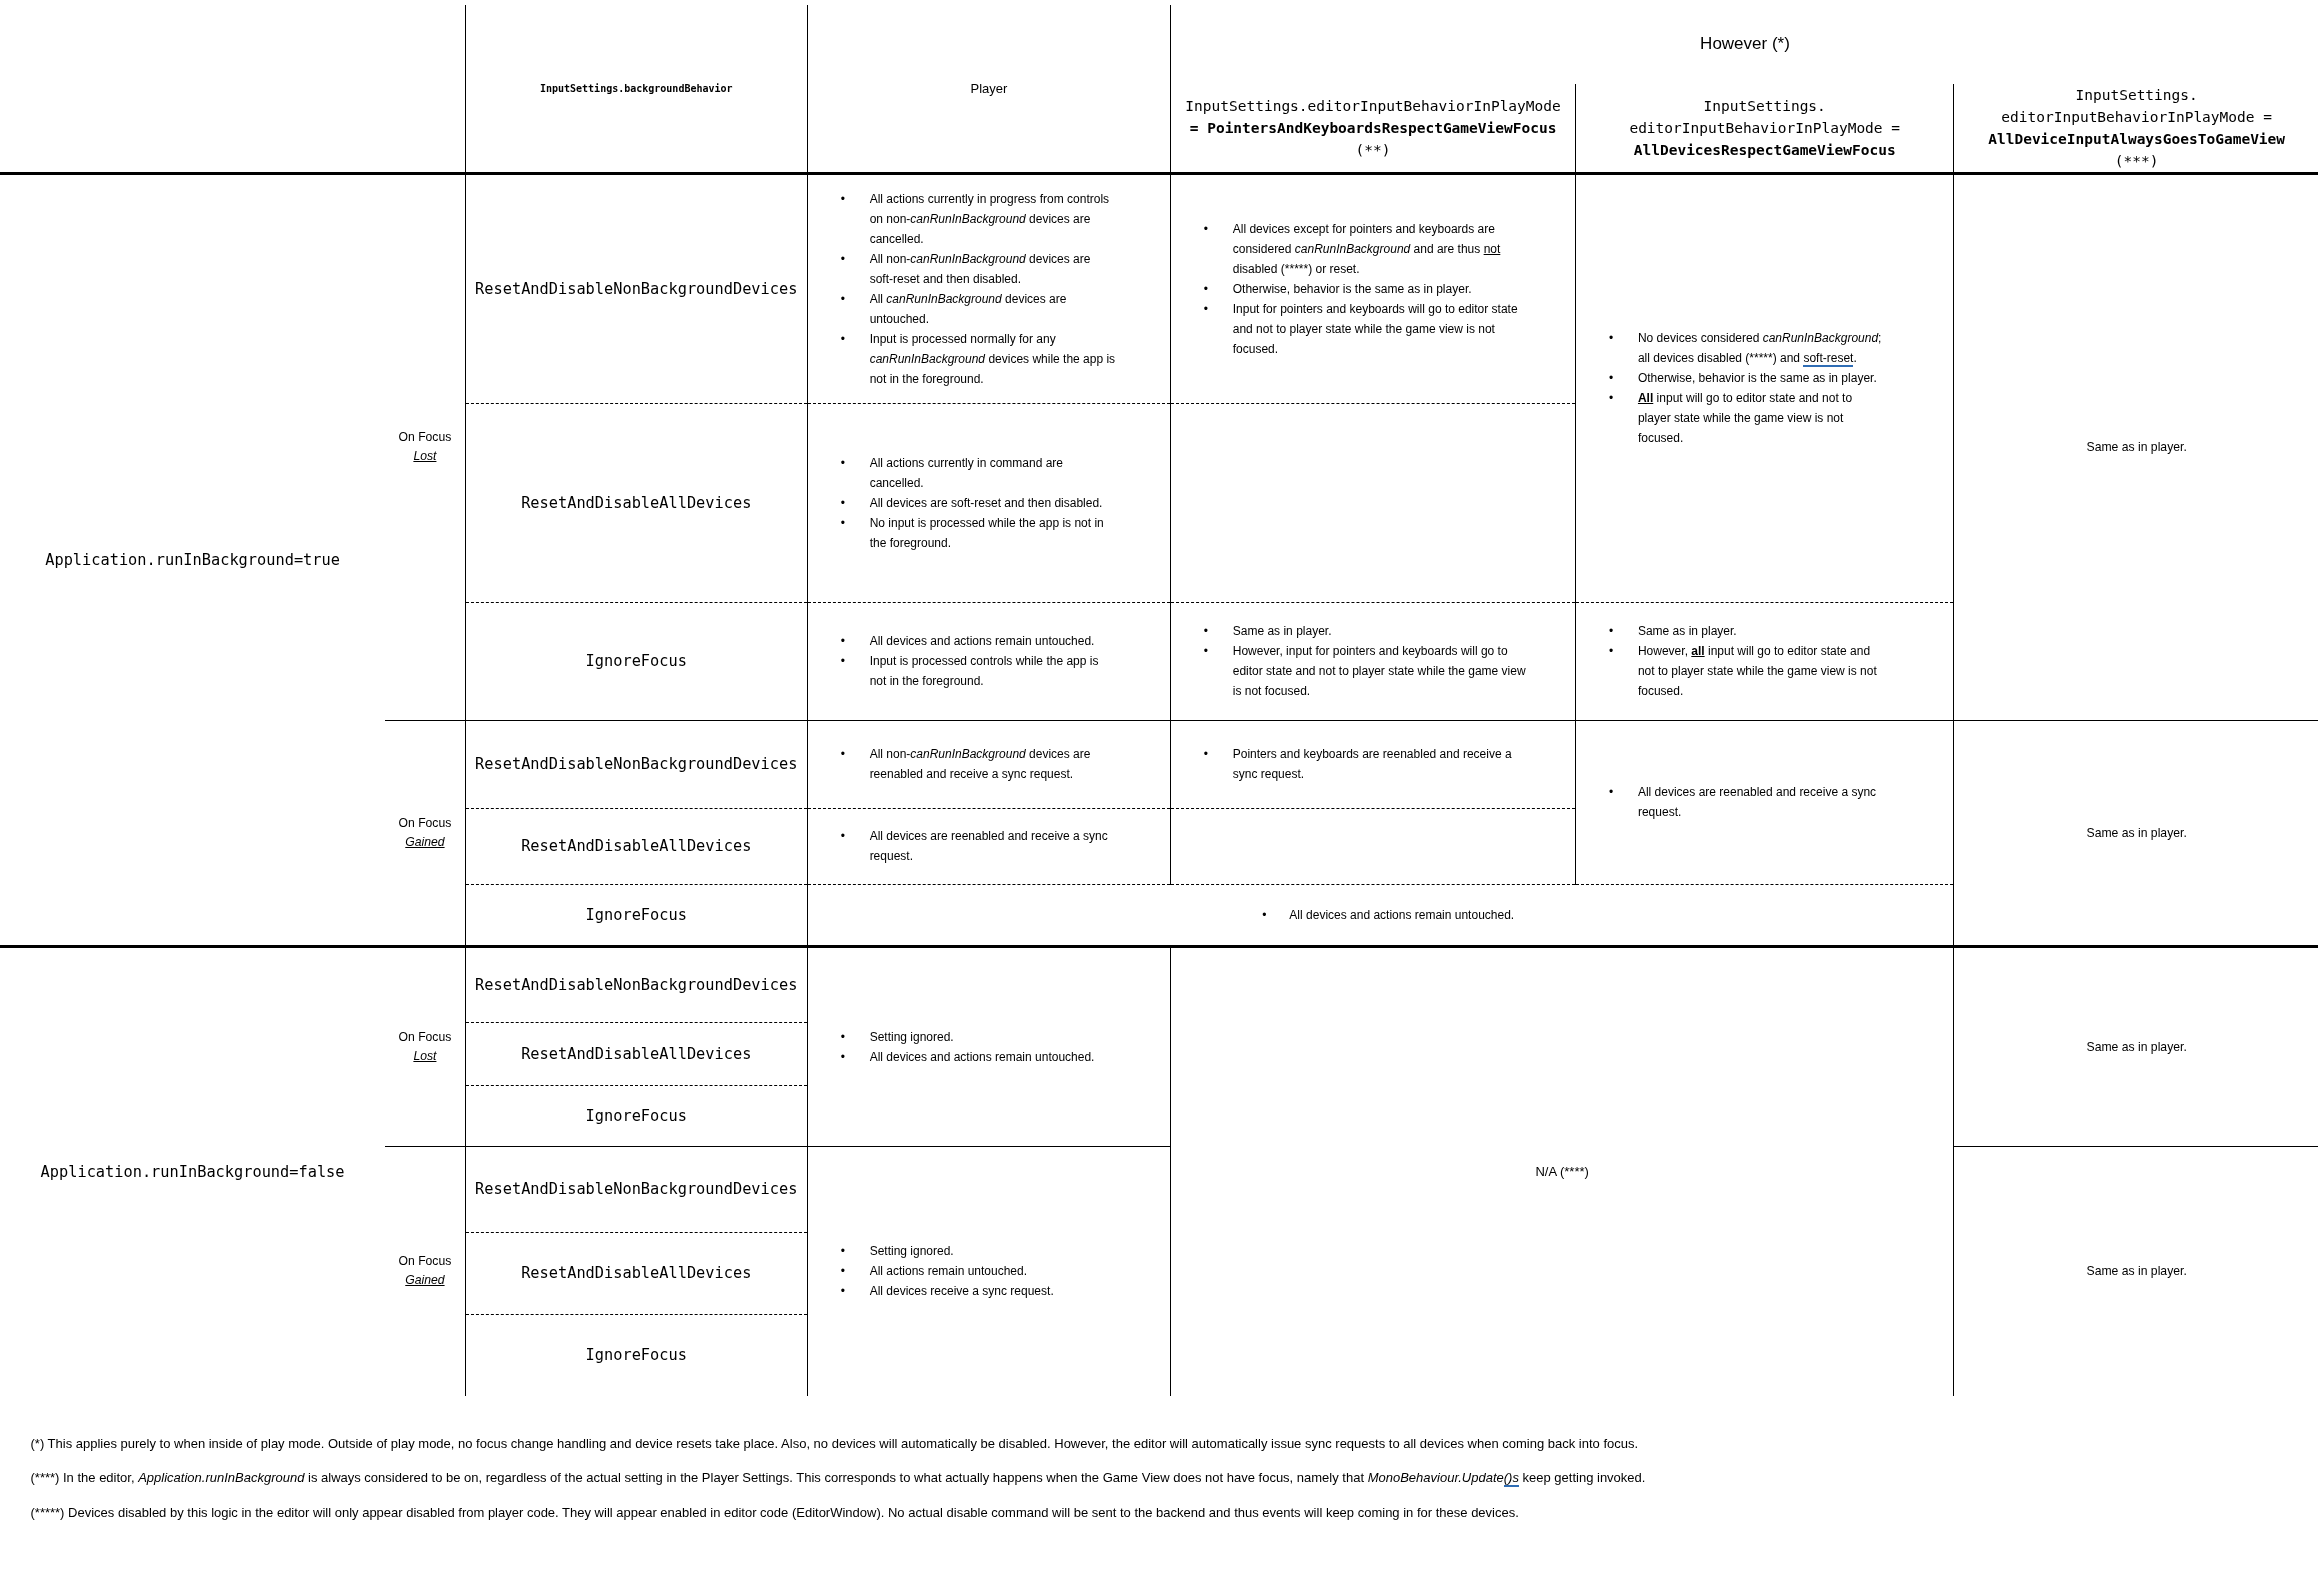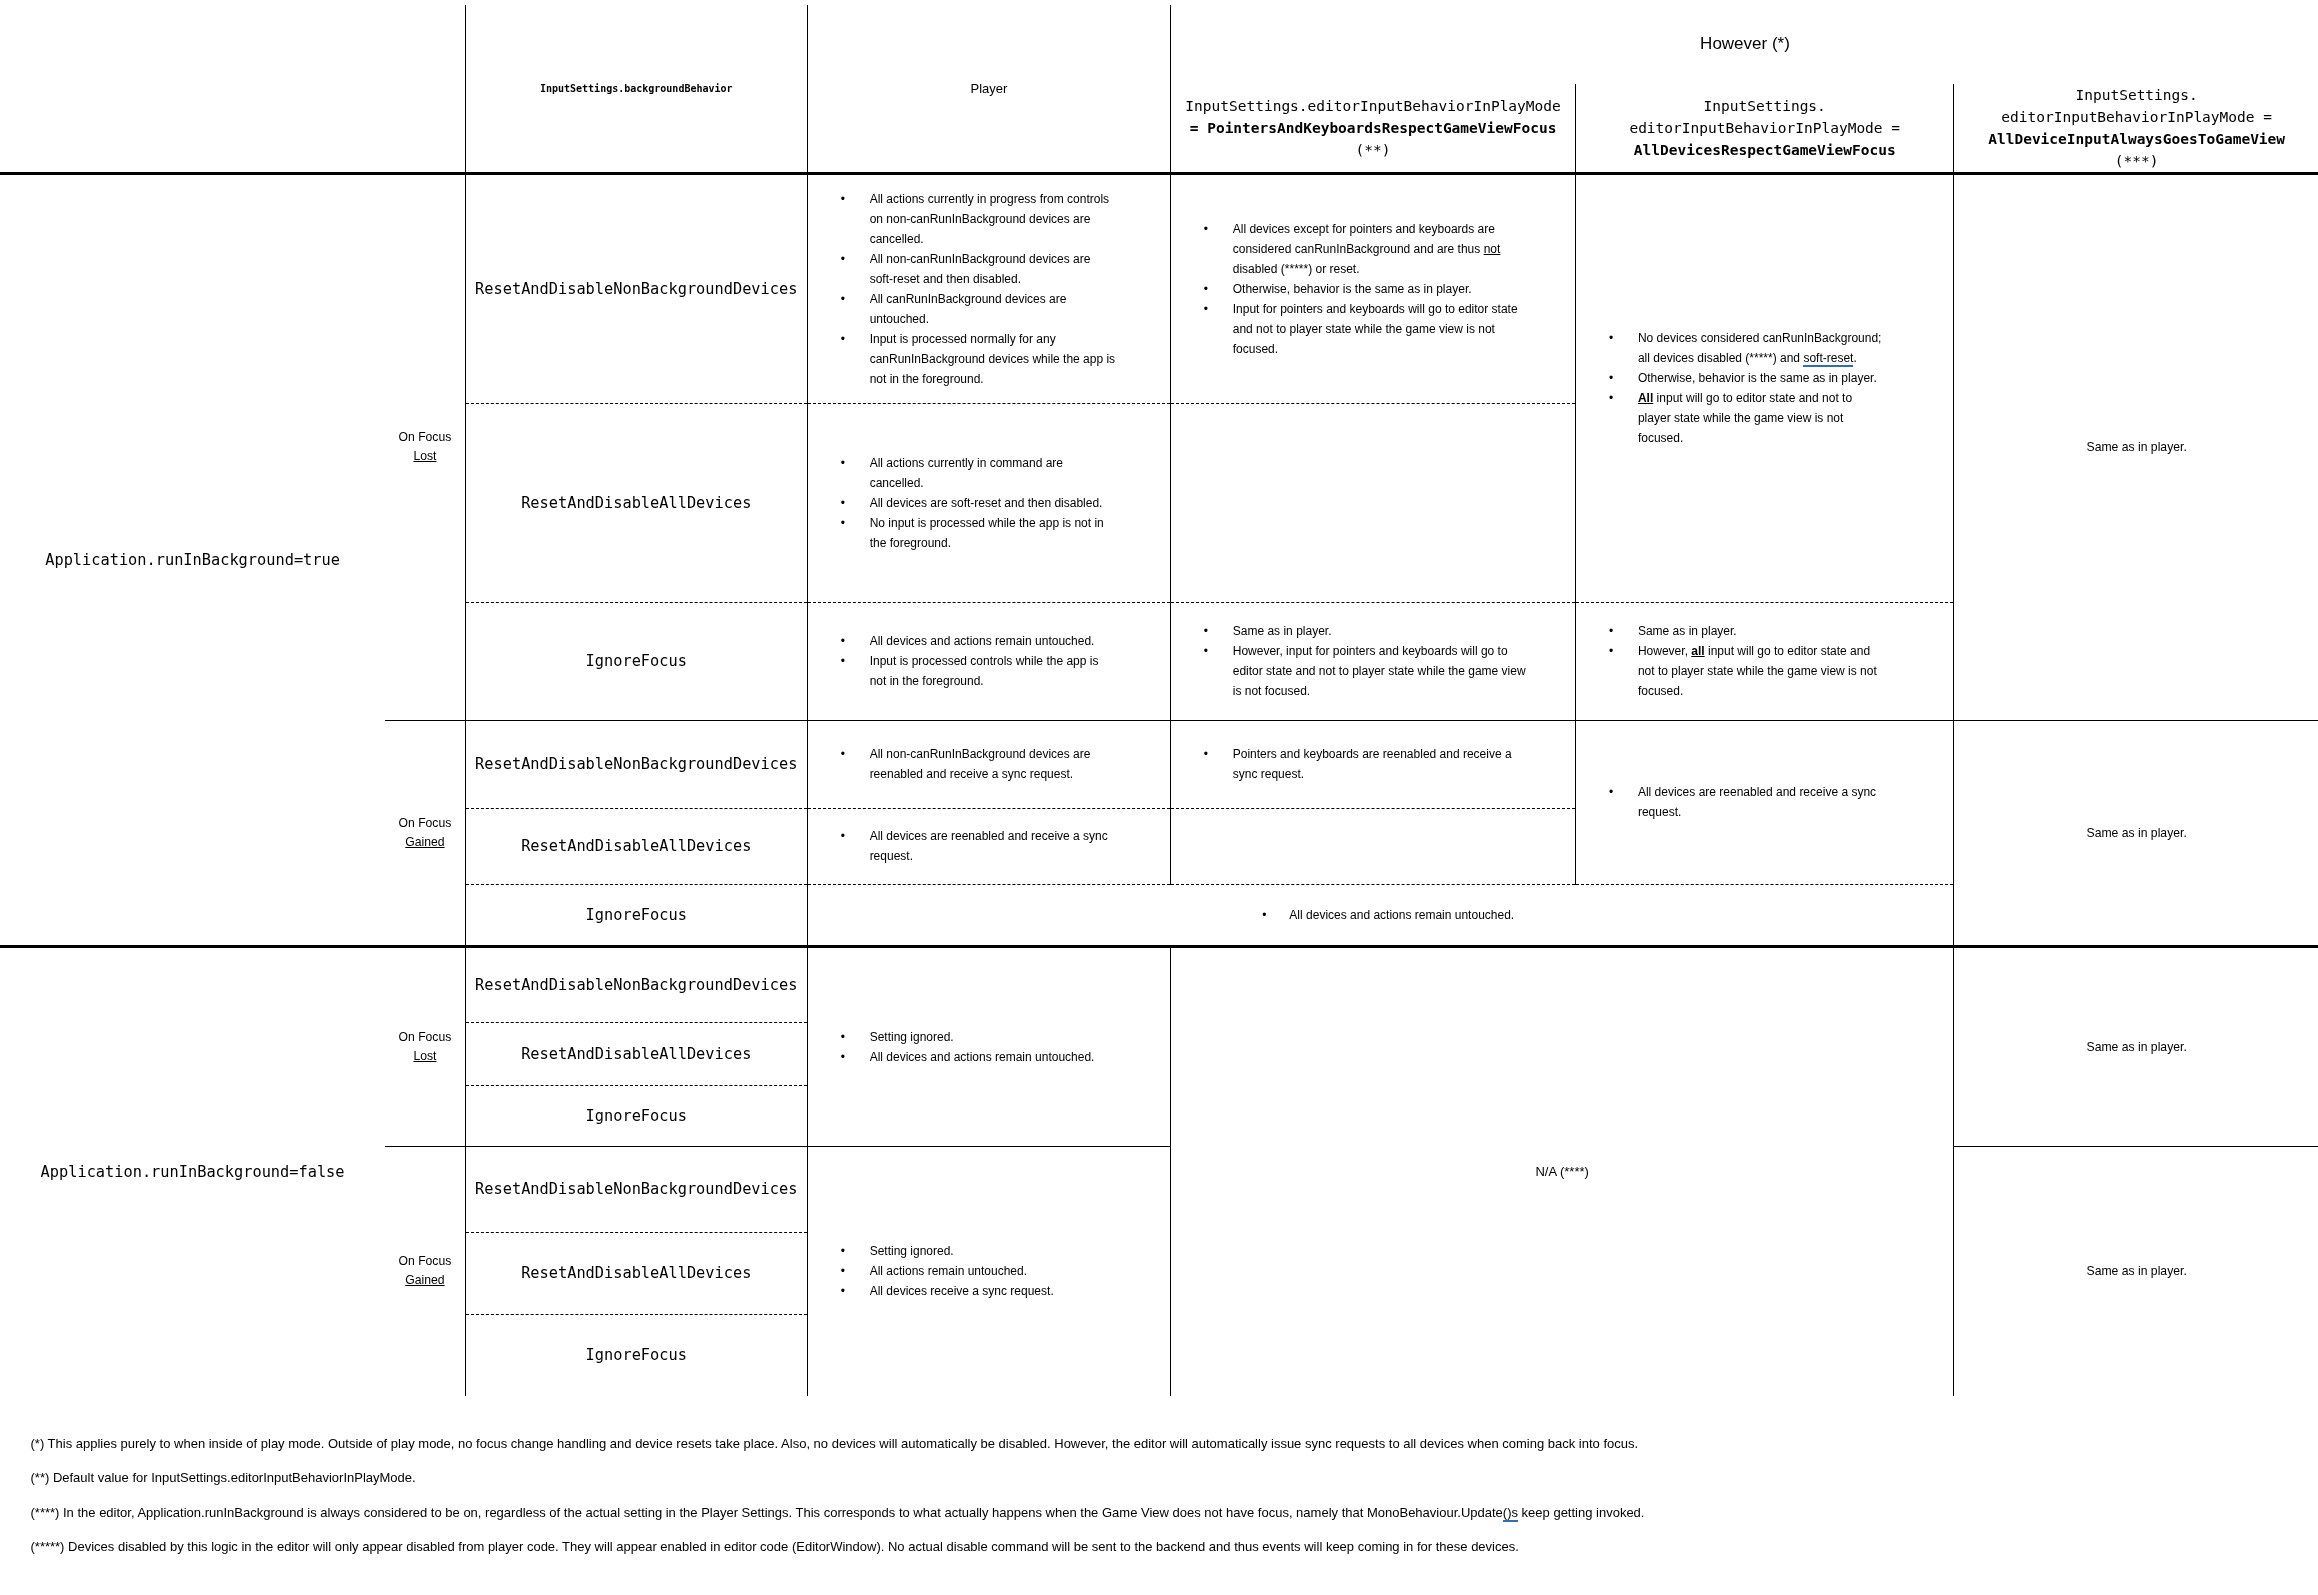--- a/index.html
+++ b/index.html
@@ -25,21 +25,21 @@
   .bullets{font-size:12px;line-height:20px;text-align:left;padding:12.2px 15.3px 12.2px 30.5px;}
   .p4{padding-right:53px;}
   .p5{padding-right:42px;}
   .p6{padding-right:69px;}
   .li{display:flex;}
   .li .dot{flex:0 0 29px;padding-left:2.3px;}
   .li .txt{flex:1 1 auto;}
   .ctr .li{justify-content:center;}
   .ctr .li .dot{flex:0 0 auto;margin-right:23px;padding-left:0;}
   .ctr .li .txt{flex:0 0 auto;}
-  .it{}
+  .it{font-style:italic;}
   .bd{font-weight:bold;}
   .un{text-decoration:underline;}
   .gr{border-bottom:2.3px double #2f6db5;}
   .hline{display:block;}
   .focus .hline{display:block;}
   .footnotes{margin:40px 0 0 30.5px;}
   .fn{font-size:13px;line-height:15.3px;margin:0 0 19px 0;white-space:nowrap;}
 </style>
 </head>
 <body>
@@ -289,18 +289,17 @@
       <td class="bl mono c dd">ResetAndDisableAllDevices</td>
     </tr>
     <tr style="height:82px">
       <td class="bl mono c">IgnoreFocus</td>
     </tr>
   </tbody>
     </table>
 
   <div class="footnotes">
     <p class="fn"><span>(*) This applies purely to when inside of play mode. Outside of play mode, no focus change handling and device resets take place. Also, no devices will automatically be disabled. However, the editor will automatically issue sync requests to all devices when coming back into focus.</span></p>
-    <p class="fn"><span>(**) Default value for </span><span class="it">InputSettings.editorInputBehaviorInPlayMode</span><span>.</span></p>
     <p class="fn"><span>(****) In the editor, </span><span class="it">Application.runInBackground</span><span> is always considered to be on, regardless of the actual setting in the Player Settings. This corresponds to what actually happens when the Game View does not have focus, namely that </span><span class="it">MonoBehaviour.Update</span><span class="it gr">()s</span><span> keep getting invoked.</span></p>
     <p class="fn"><span>(*****) Devices disabled by this logic in the editor will only appear disabled from player code. They will appear enabled in editor code (EditorWindow). No actual disable command will be sent to the backend and thus events will keep coming in for these devices.</span></p>
   </div>
 </div>
 
 
 </body></html>

